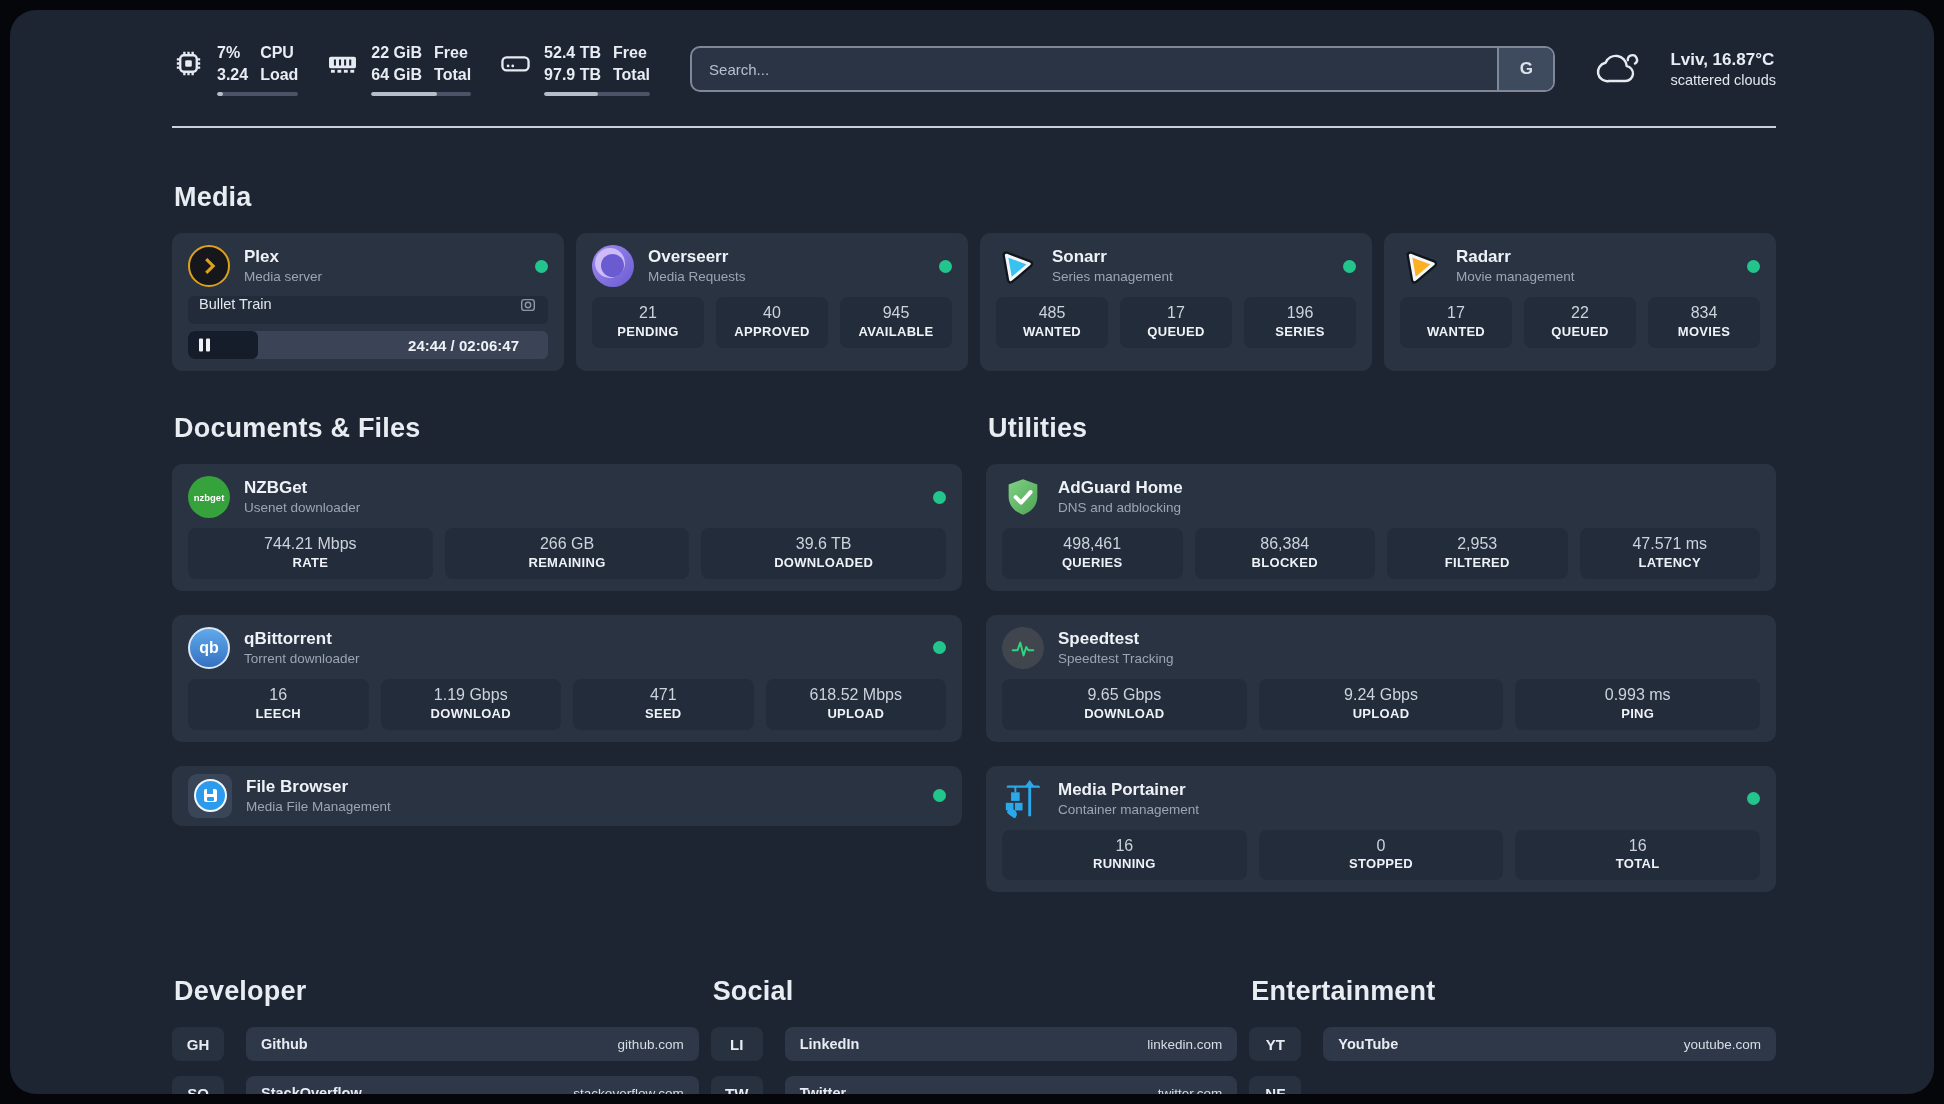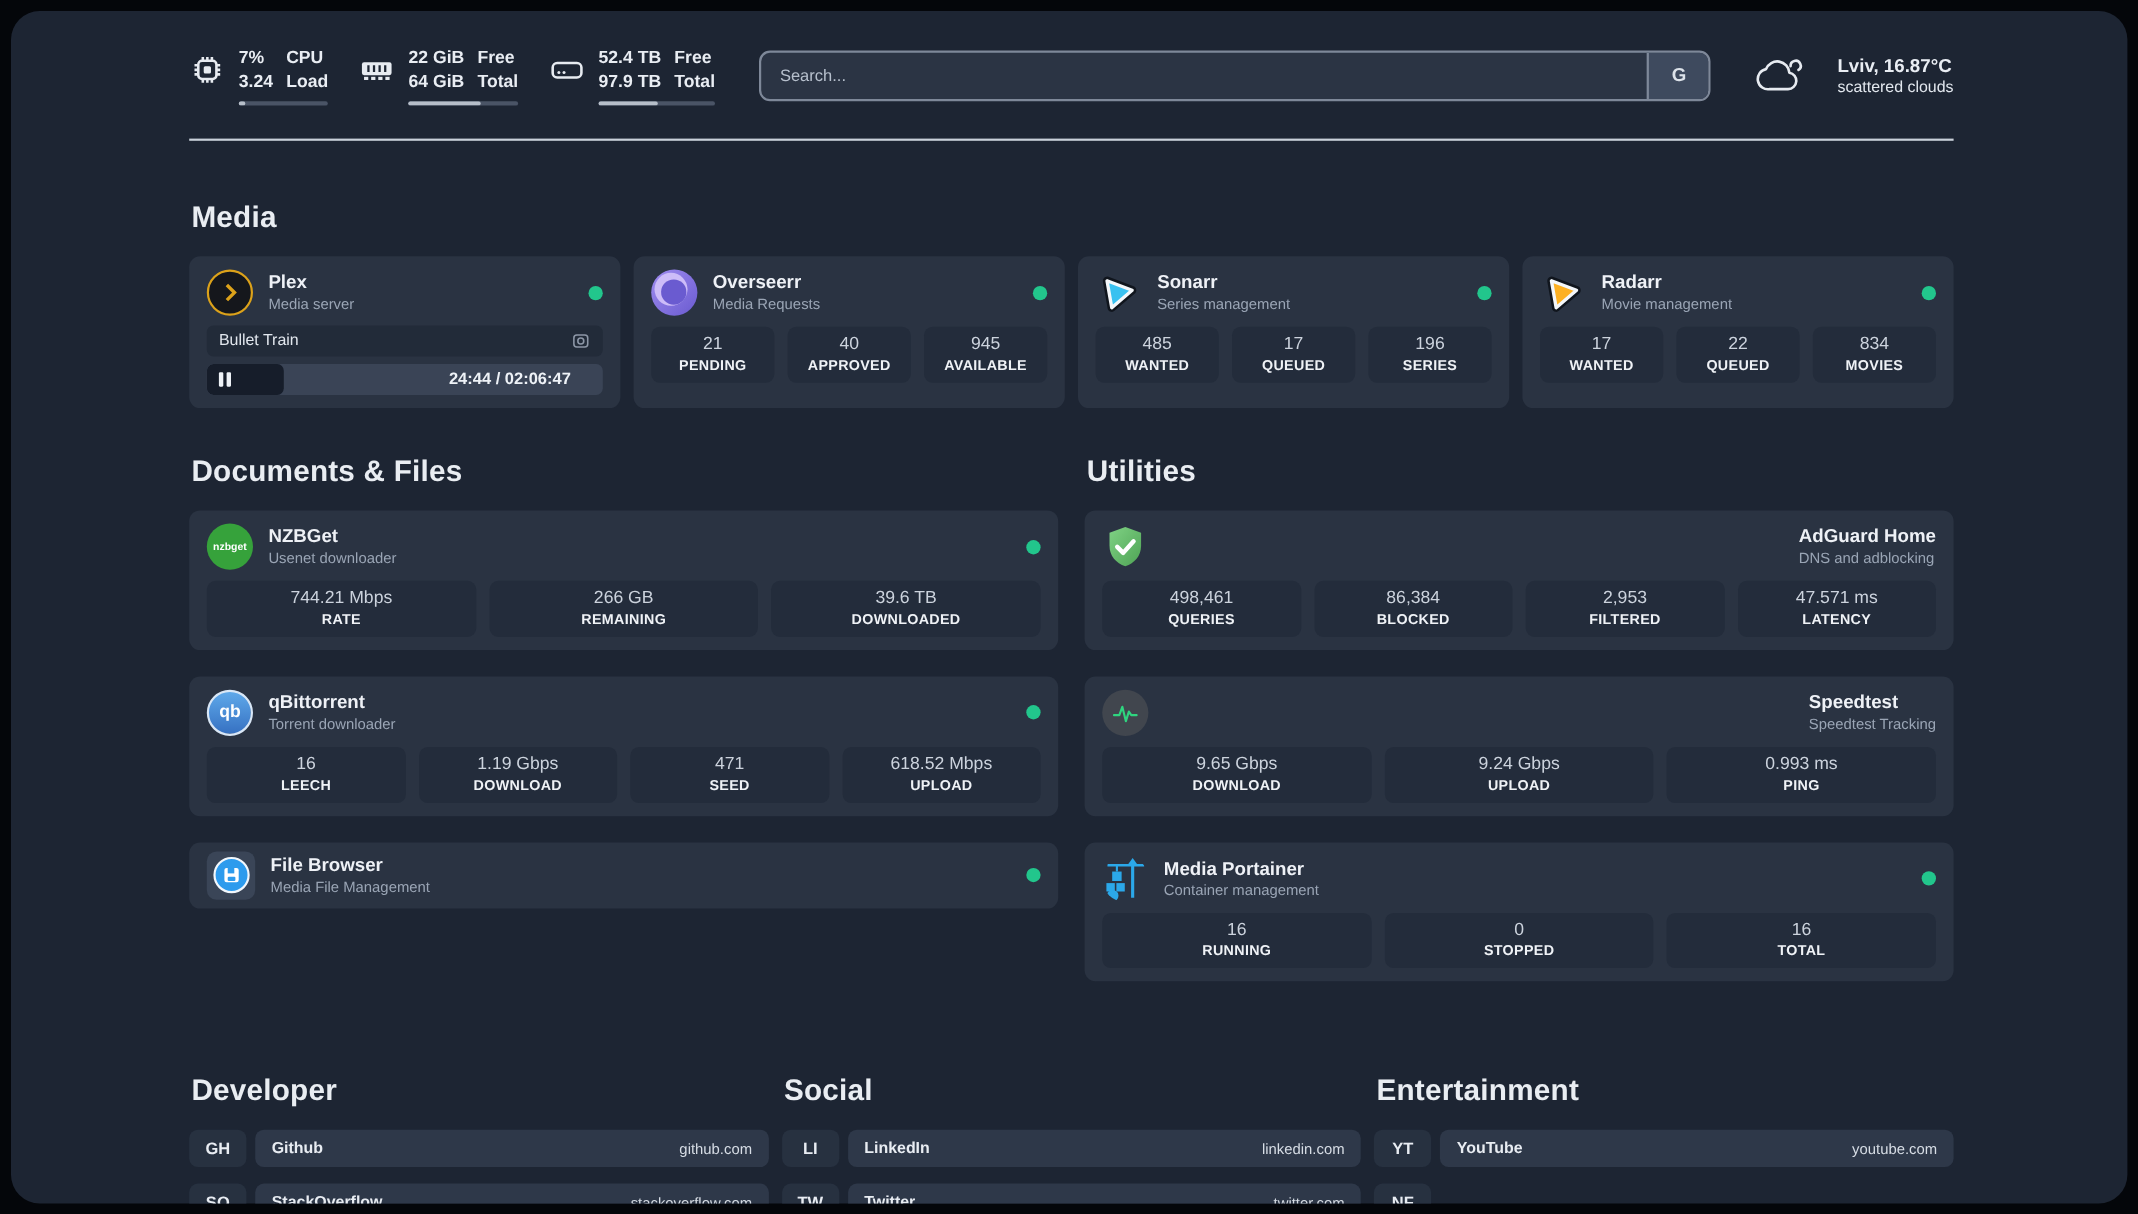--- a/index.html
+++ b/index.html
@@ -31,34 +31,34 @@
   .weather-line2{font-size:14.5px;color:#e2e7ee;line-height:1.3;}
 
   .divider{height:2px;background:#c9d0d9;border:none;margin:30px 0 0 0;}
 
   
   .section-title{font-size:27px;font-weight:700;color:#e9edf2;margin:0 0 20px 2px;letter-spacing:.2px;}
   .media-section{margin-top:54px;}
   .media-grid{display:grid;grid-template-columns:repeat(4,1fr);gap:12px;}
 
   .card{background:#2a3342;border-radius:10px;padding:11px 16px 12px;cursor:pointer;}
-  .card-header{display:flex;align-items:center;gap:14px;min-height:44px;justify-content:space-between;}
+  .card-header{display:flex;align-items:center;gap:14px;min-height:44px;}
   .app-icon{width:42px;height:42px;flex:none;border-radius:50%;}
   .app-meta{display:flex;flex-direction:column;justify-content:center;}
   .app-name{font-size:17px;font-weight:700;color:#eef1f6;line-height:1.3;}
   .app-desc{font-size:13.5px;color:#9aa5b5;line-height:1.3;}
   .status-dot{width:13px;height:13px;border-radius:50%;background:#22c68c;margin-left:auto;flex:none;}
 
   .stats-row{display:flex;gap:12px;margin-top:9px;}
   .stat{flex:1;background:#232c3b;border-radius:8px;text-align:center;padding:6px 4px 7px;}
   .stat-value{font-size:16px;color:#ccd3dd;line-height:1.3;}
   .stat-label{font-size:13px;font-weight:700;color:#eff2f6;letter-spacing:.3px;line-height:1.3;}
 
   
-  .now-playing{margin-top:8px;height:28px;background:#222b39;border-radius:6px;display:flex;align-items:center;padding:0 11px;font-size:14.5px;color:#e2e7ee;}
+  .now-playing{margin-top:8px;height:28px;background:#222b39;border-radius:6px;display:flex;padding:0 11px;font-size:14.5px;color:#e2e7ee;}
   .np-media-icon{margin-left:auto;color:#8d97a7;width:18px;height:18px;}
   .player-bar{margin-top:7px;height:28px;border-radius:6px;background:#3a4456;position:relative;overflow:hidden;}
   .player-fill{position:absolute;left:0;top:0;bottom:0;background:#161d2a;border-radius:6px;}
   .pause-btn{position:absolute;left:11px;top:50%;transform:translateY(-50%);display:flex;gap:3.5px;cursor:pointer;}
   .pause-btn span{width:3.5px;height:13px;background:#eef2f7;border-radius:1px;}
   .player-time{position:absolute;right:29px;top:50%;transform:translateY(-50%);font-size:15px;font-weight:700;color:#eef2f7;}
 
   .cols{display:grid;grid-template-columns:1fr 1fr;gap:24px;margin-top:42px;align-items:start;}
   .col .card{margin-bottom:24px;}
   .card-slim{padding:8px 16px;}
@@ -73,21 +73,21 @@
   .qb-ic{background:linear-gradient(180deg,#5fa9ea,#3671c2);border:2.5px solid #d9e7f6;color:#fff;font-weight:700;font-size:16px;}
   .st-ic{background:#41464e;}
   .fb-tile{width:44px;height:44px;border-radius:9px;background:#3a4557;display:flex;align-items:center;justify-content:center;flex:none;}
   .fb-circle{width:33px;height:33px;border-radius:50%;background:#2d9bed;border:2.5px solid #f2f7fc;display:flex;align-items:center;justify-content:center;box-sizing:border-box;}
   .fb-floppy{width:13px;height:13px;background:#fff;border-radius:2px;position:relative;}
   .fb-floppy::before{content:"";position:absolute;top:0;left:3.5px;width:6px;height:4.5px;background:#2d9bed;}
   .fb-floppy::after{content:"";position:absolute;bottom:1px;left:3px;width:7px;height:4px;background:#2d9bed;border-radius:1px;}
 
   
   .links{display:grid;grid-template-columns:repeat(3,1fr);gap:12px;margin-top:60px;align-items:start;}
-  .link-row{display:flex;gap:8px;height:34px;margin-bottom:15px;cursor:pointer;}
+  .link-row{display:flex;gap:22px;height:34px;margin-bottom:15px;cursor:pointer;}
   .link-abbr{width:52px;flex:none;background:#273140;border-radius:8px;display:flex;align-items:center;justify-content:center;font-size:15px;font-weight:700;color:#e8ecf2;}
   .link-pill{flex:1;background:#2e3849;border-radius:8px;display:flex;align-items:center;padding:0 15px;}
   .link-name{font-size:14.5px;font-weight:600;color:#e8ecf2;}
   .link-url{margin-left:auto;font-size:13.5px;color:#d7dde5;}
 </style>
 </head>
 <body>
 
 <div class="panel">
  <div class="content">

